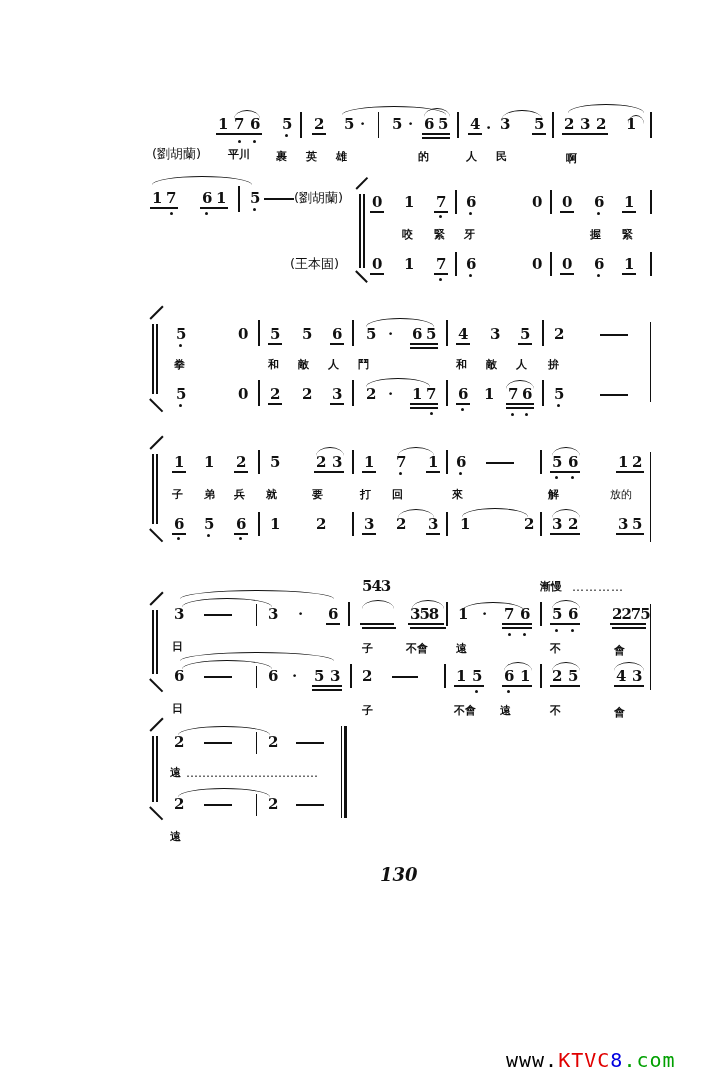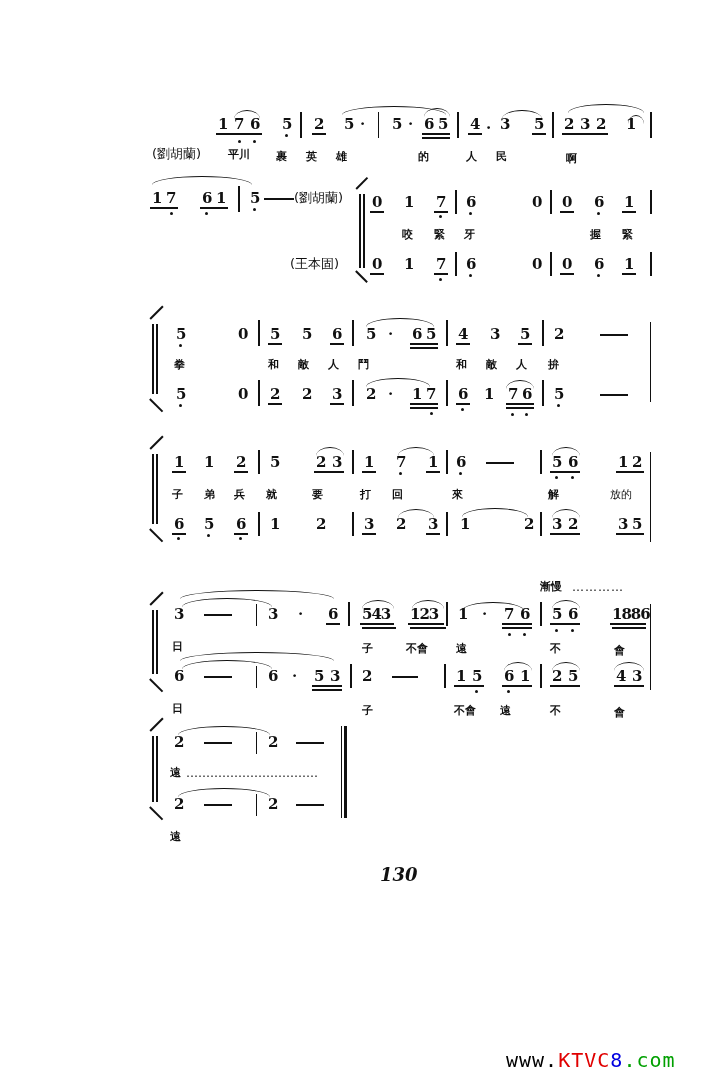--- a/index.html
+++ b/index.html
@@ -325,45 +325,45 @@
   <div class="slur" style="left:182px;top:598px;width:90px;"></div>
   <span class="n" style="left:174px;top:606px;">3</span>
   <div class="dash" style="left:204px;top:614px;width:28px;"></div>
   <div class="bar" style="left:256px;top:604px;height:22px;width:1px;"></div>
   <span class="n" style="left:268px;top:606px;">3</span>
   <span class="n" style="left:298px;top:606px;">·</span>
   <span class="n" style="left:328px;top:606px;">6</span>
   <div class="ul" style="left:326px;top:623px;width:14px;"></div>
   <div class="bar" style="left:348px;top:602px;height:24px;"></div>
   <div class="slur" style="left:362px;top:600px;width:32px;"></div>
-  <span class="n" style="left:362px;top:606px;letter-spacing:-1px;">543</span>
+  <span class="n" style="left:362px;top:578px;letter-spacing:-1px;">543</span>
   <div class="ul" style="left:360px;top:623px;width:34px;"></div>
   <div class="ul" style="left:362px;top:627px;width:34px;"></div>
   <div class="slur" style="left:412px;top:600px;width:32px;"></div>
-  <span class="n" style="left:410px;top:606px;letter-spacing:-1px;">123</span>
+  <span class="n" style="left:410px;top:606px;letter-spacing:-1px;">358</span>
   <div class="ul" style="left:408px;top:623px;width:36px;"></div>
   <div class="ul" style="left:410px;top:627px;width:36px;"></div>
   <div class="bar" style="left:446px;top:602px;height:24px;"></div>
   <div class="slur" style="left:462px;top:602px;width:62px;"></div>
   <span class="n" style="left:458px;top:606px;">1</span>
   <span class="n" style="left:482px;top:606px;">·</span>
   <span class="n" style="left:504px;top:606px;">7</span>
   <span class="n" style="left:520px;top:606px;">6</span>
   <div class="ul" style="left:502px;top:623px;width:30px;"></div>
   <div class="ul" style="left:502px;top:627px;width:30px;"></div>
   <div class="dot" style="left:508px;top:633px;"></div>
   <div class="dot" style="left:523px;top:633px;"></div>
   <div class="bar" style="left:540px;top:602px;height:24px;"></div>
   <div class="slur" style="left:552px;top:600px;width:28px;"></div>
   <span class="n" style="left:552px;top:606px;">5</span>
   <span class="n" style="left:568px;top:606px;">6</span>
   <div class="ul" style="left:550px;top:623px;width:30px;"></div>
   <div class="dot" style="left:555px;top:629px;"></div>
   <div class="dot" style="left:571px;top:629px;"></div>
-  <span class="n" style="left:612px;top:606px;letter-spacing:-1px;">1886</span>
+  <span class="n" style="left:612px;top:606px;letter-spacing:-1px;">2275</span>
   <div class="ul" style="left:610px;top:623px;width:36px;"></div>
   <div class="ul" style="left:612px;top:627px;width:34px;"></div>
   <div class="bar" style="left:650px;top:604px;height:86px;width:1px;"></div>
 
   <span class="ly" style="left:172px;top:638px;">日</span>
   <span class="ly" style="left:362px;top:640px;">子</span>
   <span class="ly" style="left:406px;top:640px;">不會</span>
   <span class="ly" style="left:456px;top:640px;">遠</span>
   <span class="ly" style="left:550px;top:640px;">不</span>
   <span class="ly" style="left:614px;top:642px;">會</span>

